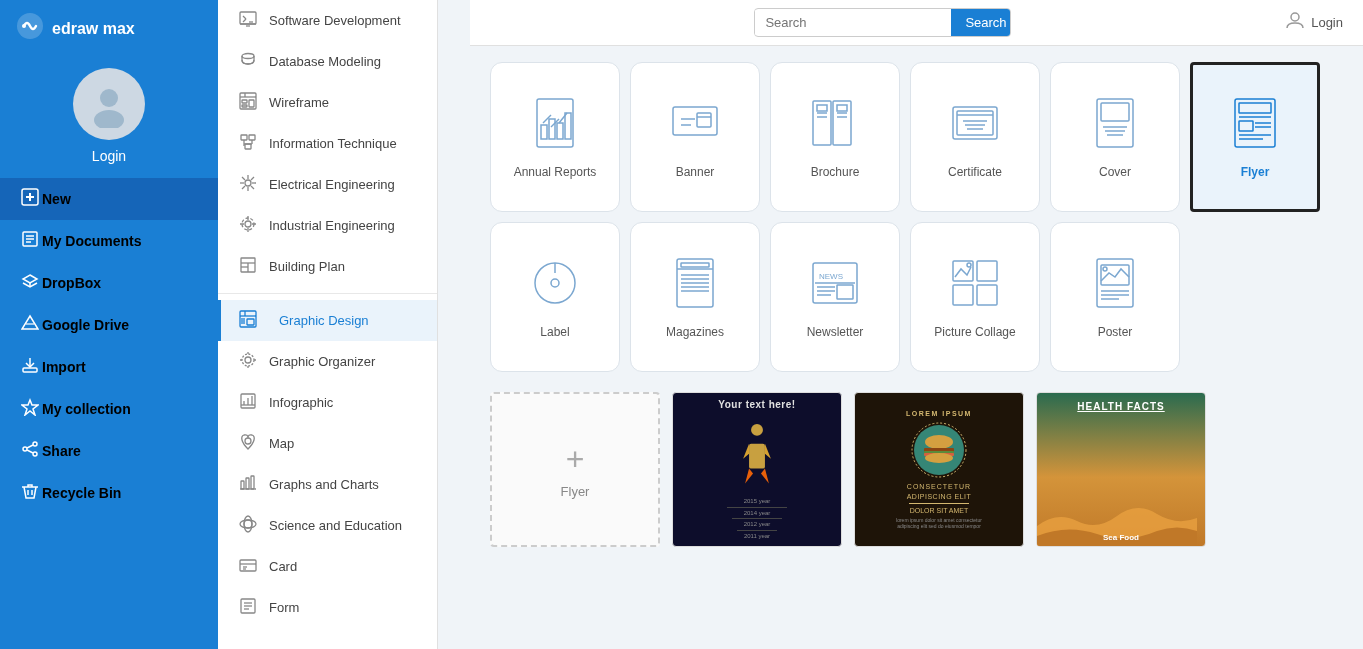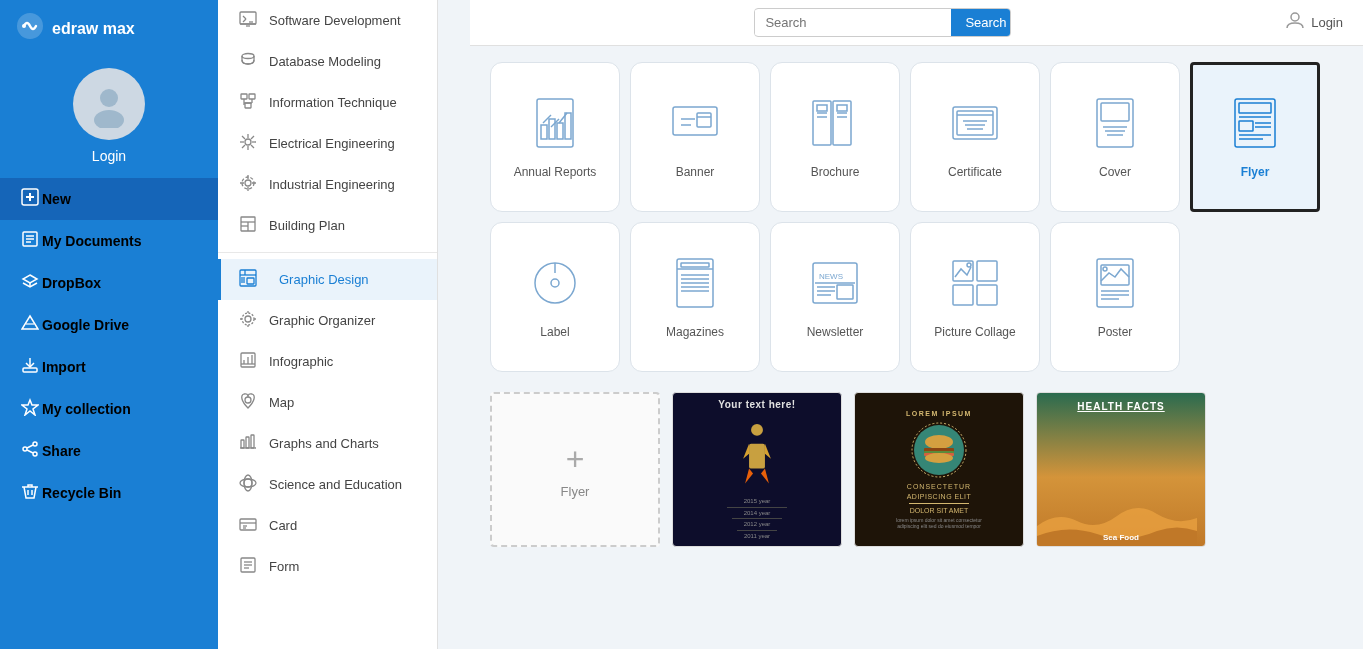--- a/index.html
+++ b/index.html
@@ -373,20 +373,33 @@
         <ellipse cx="9" cy="5" rx="6" ry="2.5"></ellipse>
         <path d="M3,5 v4 Q3,13 9,13 Q15,13 15,9 v-4"></path>
         <path d="M3,9 Q3,13 9,13 Q15,13 15,9"></path>
       </svg>
     </span>
     <span>Database Modeling</span>
   </div>
   <div class="mid-nav-item">
     <span class="mid-nav-icon">
       <svg width="18" height="18" viewBox="0 0 18 18" fill="none" stroke="#888" stroke-width="1.3">
+        <rect x="1" y="1" width="16" height="16" rx="1"></rect>
+        <line x1="1" y1="5" x2="17" y2="5"></line>
+        <line x1="6" y1="1" x2="6" y2="5"></line>
+        <rect x="3" y="8" width="5" height="3" rx="0.5"></rect>
+        <rect x="10" y="8" width="5" height="7" rx="0.5"></rect>
+        <rect x="3" y="13" width="5" height="2" rx="0.5"></rect>
+      </svg>
+    </span>
+    <span>Wireframe</span>
+  </div>
+  <div class="mid-nav-item">
+    <span class="mid-nav-icon">
+      <svg width="18" height="18" viewBox="0 0 18 18" fill="none" stroke="#888" stroke-width="1.3">
         <rect x="2" y="2" width="6" height="5" rx="0.5"></rect>
         <rect x="10" y="2" width="6" height="5" rx="0.5"></rect>
         <rect x="6" y="11" width="6" height="5" rx="0.5"></rect>
         <line x1="5" y1="7" x2="5" y2="13"></line>
         <line x1="13" y1="7" x2="13" y2="11"></line>
         <line x1="5" y1="11" x2="9" y2="11"></line>
         <line x1="13" y1="11" x2="9" y2="11"></line>
       </svg>
     </span>
     <span>Information Technique</span>

